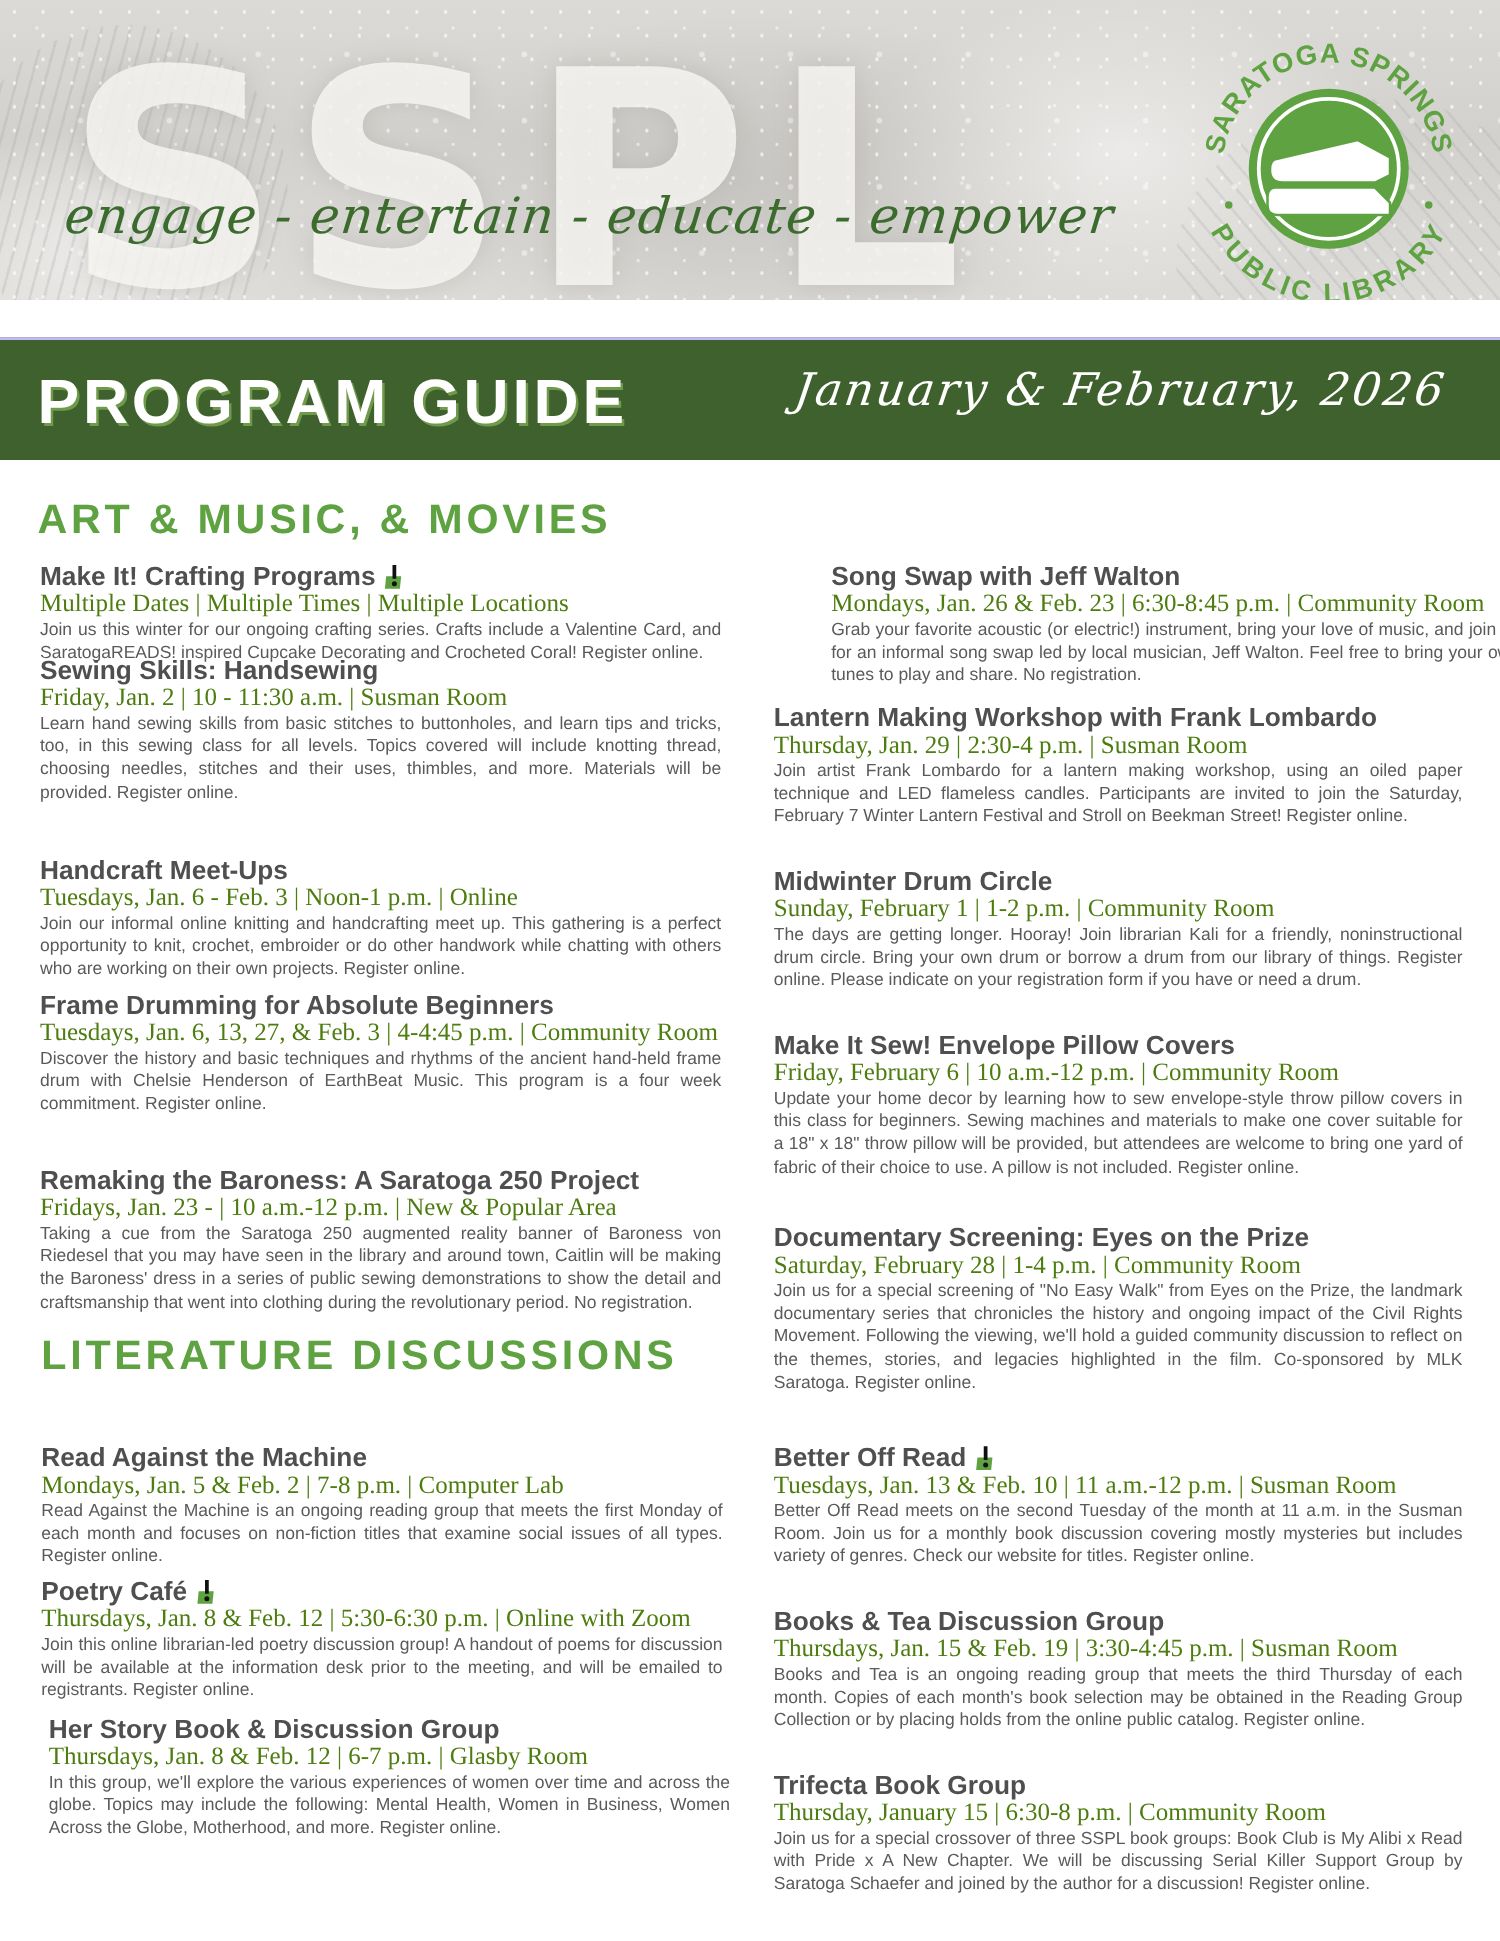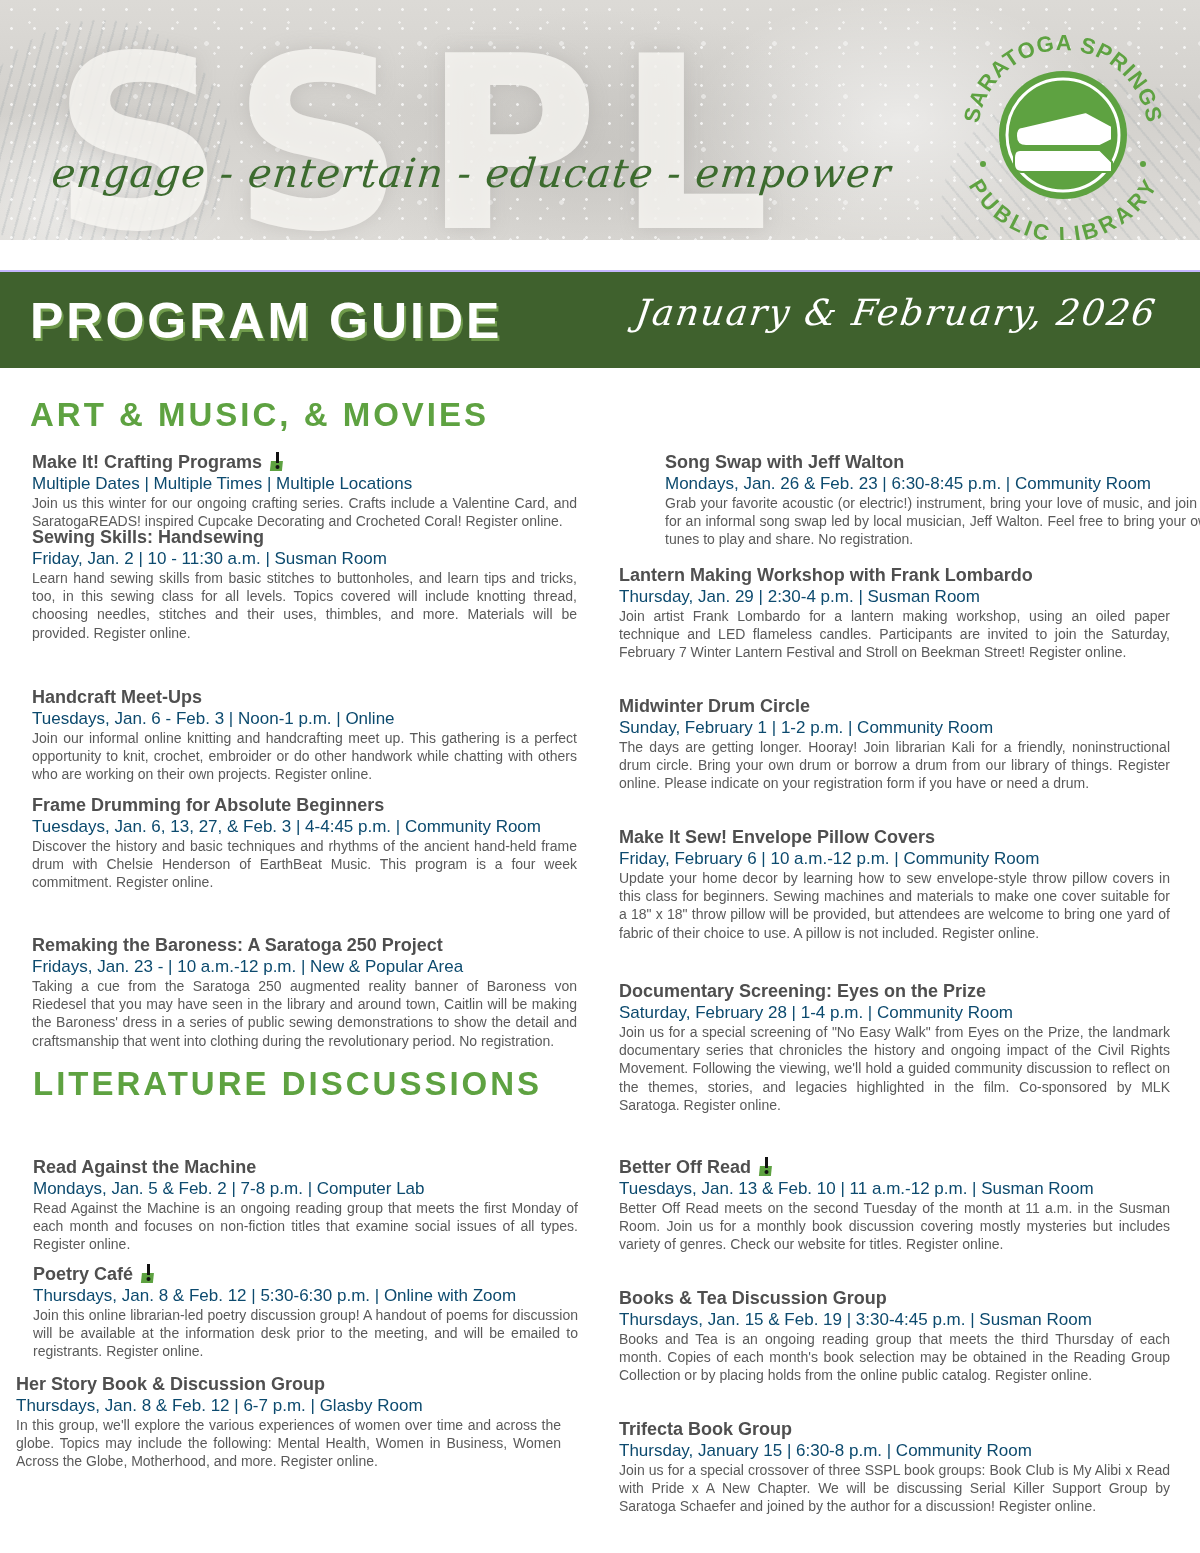--- a/index.html
+++ b/index.html
@@ -76,25 +76,25 @@
 
   
   .section-title {
     position: absolute;
     font-family: "Liberation Sans", sans-serif; font-weight: bold;
     color: #5ea241; font-size: 33px; letter-spacing: 3px; line-height: 34px;
   }
   .event { position: absolute; width: 545px; }
   .event h3 {
     font-family: "Liberation Sans", sans-serif; font-weight: bold;
-    font-size: 18px; color: #4f4f4f; line-height: 22px;
+    font-size: 21px; color: #4f4f4f; line-height: 22px;
     display: flex; align-items: flex-end; gap: 6px;
   }
   .event .when {
-    font-size: 17px; color: #0c4a6e; line-height: 21px;
+    font-size: 20px; color: #4d7c0f; line-height: 21px; font-family: Liberation Serif, serif;
   }
   .event p {
     font-size: 14px; color: #5a5a5a; line-height: 18.2px; text-align: justify;
   }
   .badge-icon { display: inline-block; width: 18px; height: 22px; position: relative; }
 </style>
 </head>
 <body>
 
 <div class="hero">
@@ -236,21 +236,21 @@
     <svg class="badge-icon" viewBox="0 0 18 22">
       <rect x="4" y="10" width="12" height="10" fill="#5ea241" transform="skewX(-6)"></rect>
       <rect x="8" y="1" width="3" height="11" fill="#111"></rect>
       <circle cx="9.5" cy="16" r="2" fill="#111"></circle>
     </svg>
   </h3>
   <div class="when">Thursdays, Jan. 8 &amp; Feb. 12 | 5:30-6:30 p.m. | Online with Zoom</div>
   <p>Join this online librarian-led poetry discussion group! A handout of poems for discussion will be available at the information desk prior to the meeting, and will be emailed to registrants. Register online.</p>
 </div>
 
-<div class="event" style="left:16px; top:1373px;">
+<div class="event" style="left:39px; top:1373px;">
   <h3>
       <span>Her Story Book &amp; Discussion Group</span>
     </h3>
   <div class="when">Thursdays, Jan. 8 &amp; Feb. 12 | 6-7 p.m. | Glasby Room</div>
   <p>In this group, we'll explore the various experiences of women over time and across the globe. Topics may include the following: Mental Health, Women in Business, Women Across the Globe, Motherhood, and more. Register online.</p>
 </div>
 
 <div class="event" style="left:619px; top:1156px; width:551px;">
   <h3>
     <span>Better Off Read</span>

